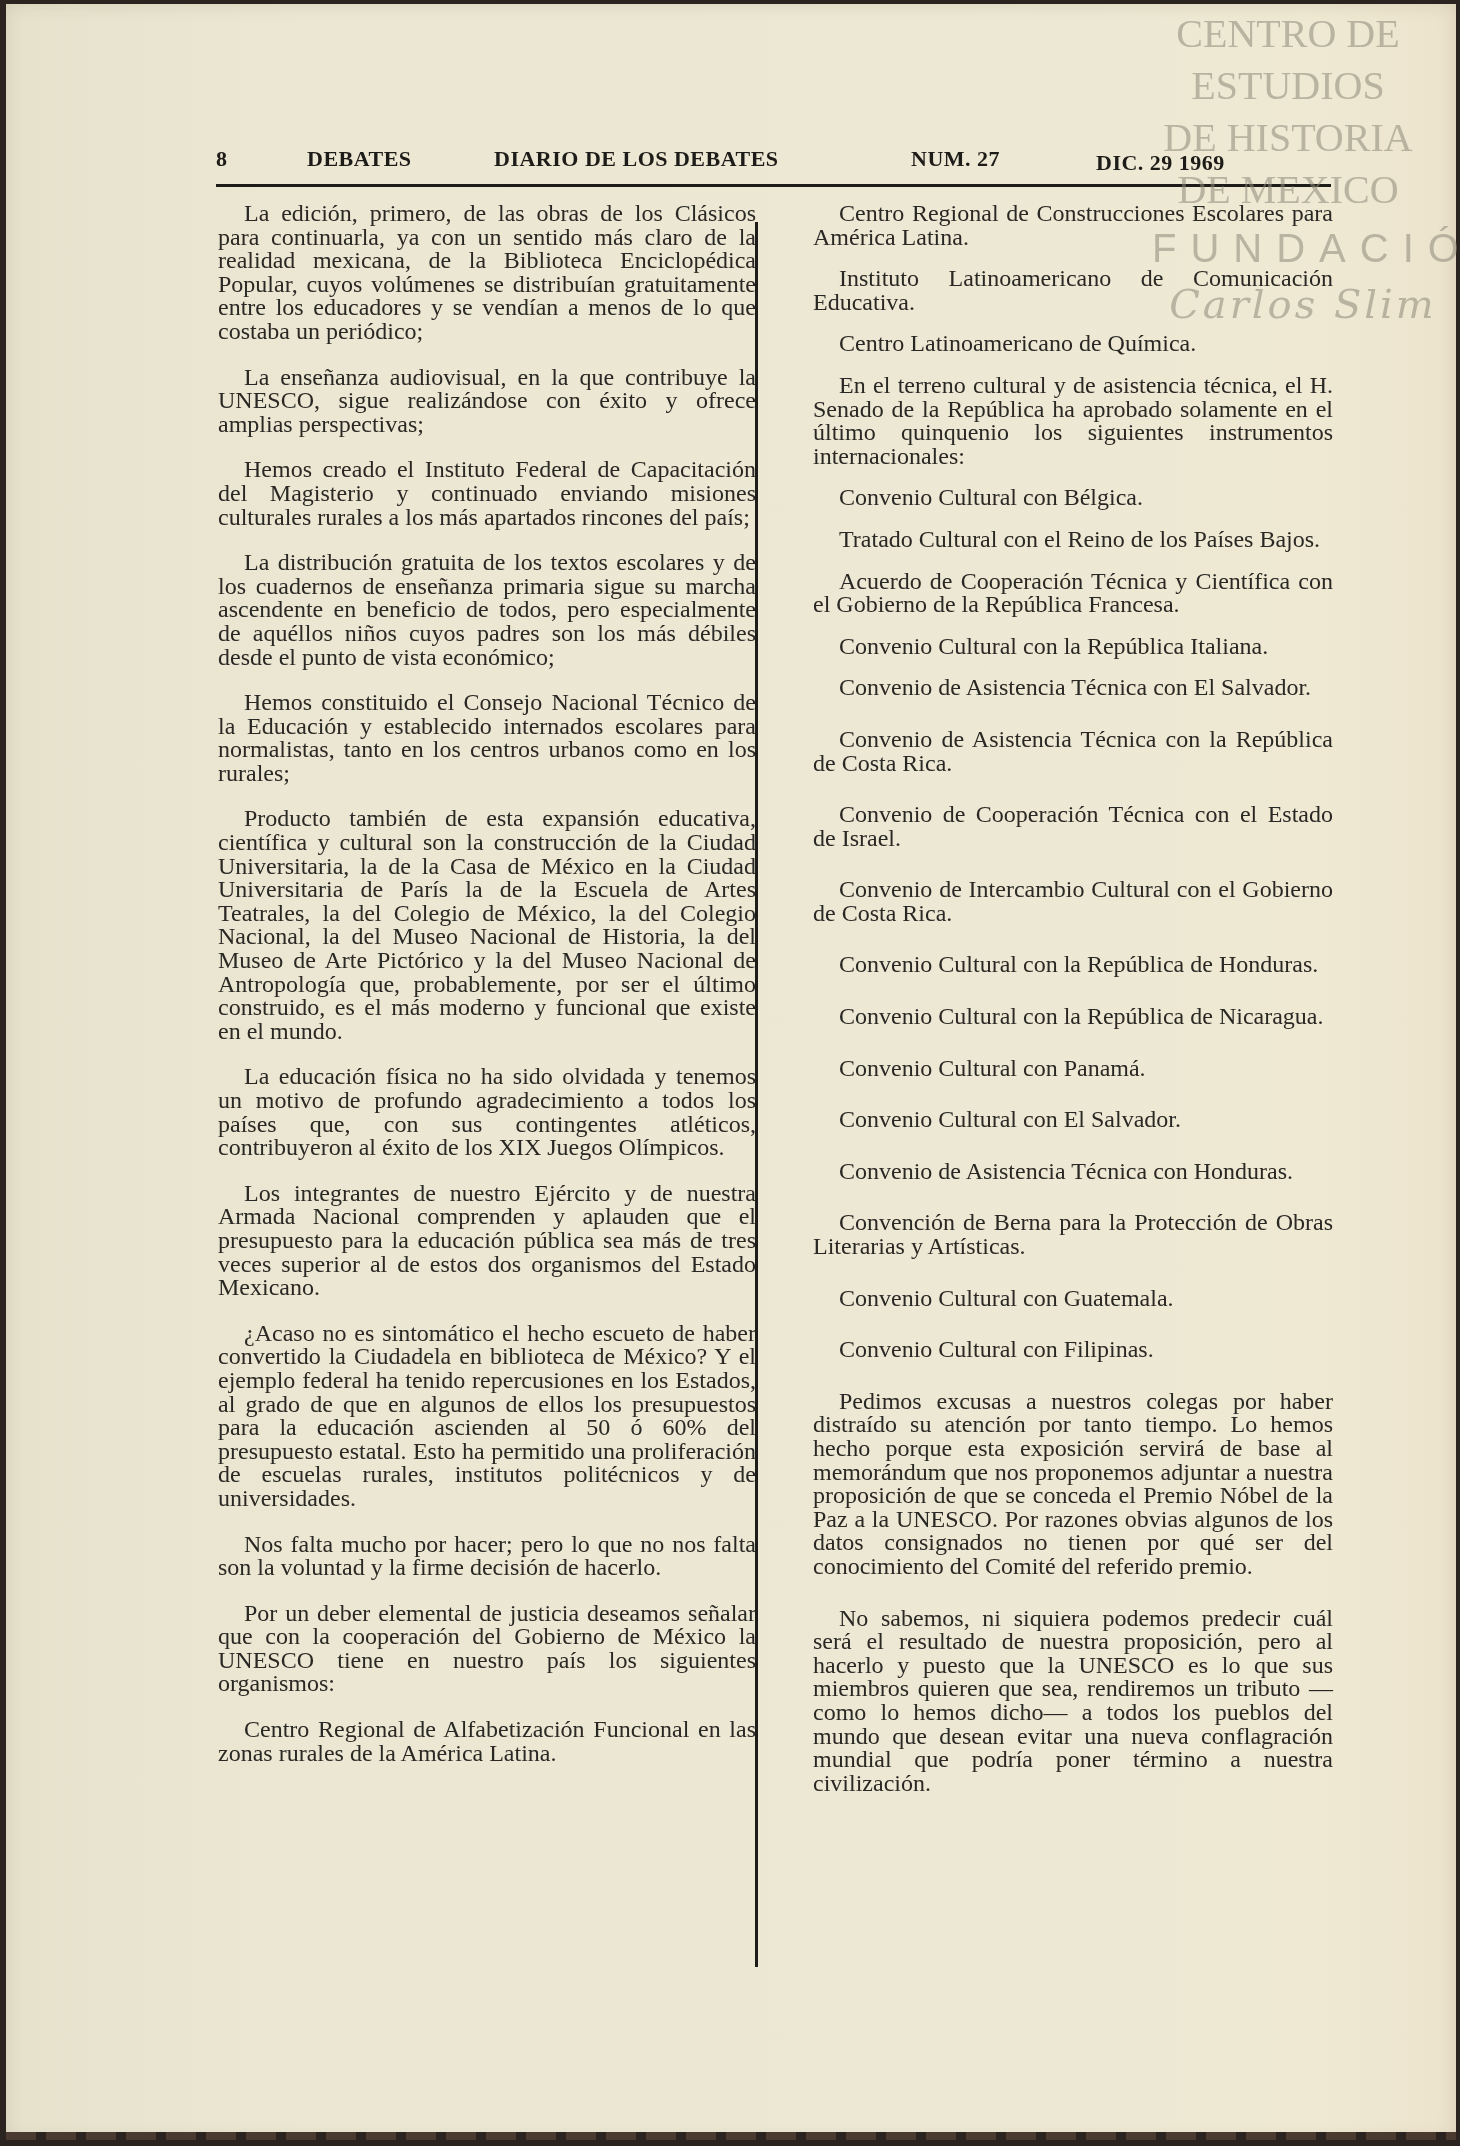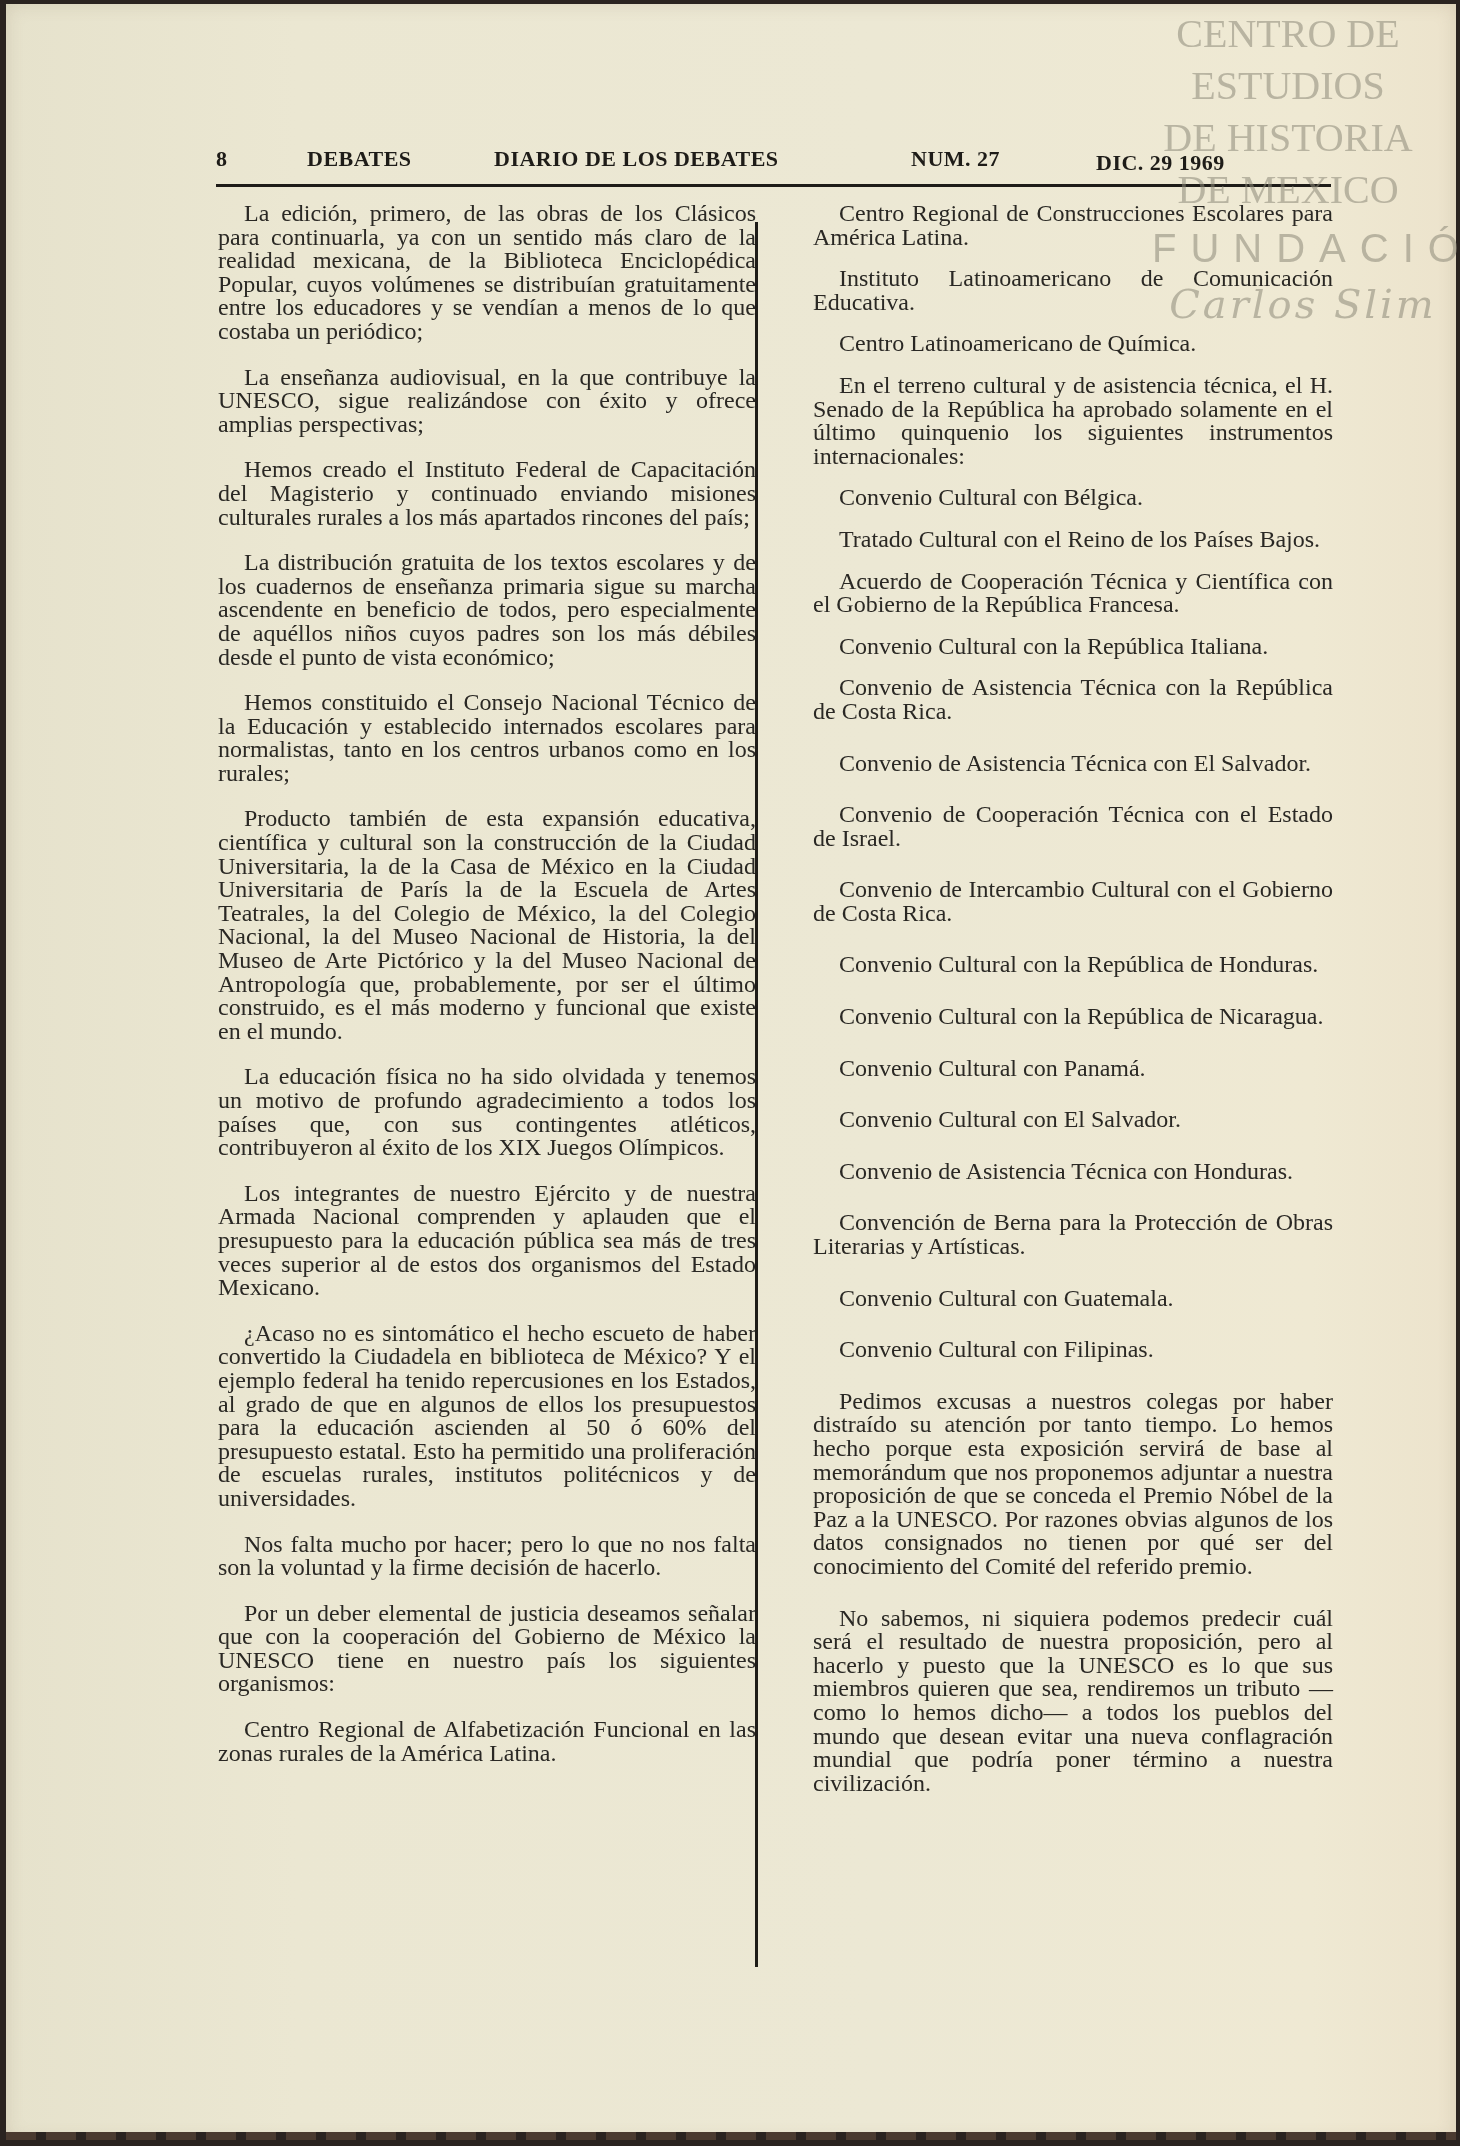--- a/index.html
+++ b/index.html
@@ -146,22 +146,22 @@
 
   <div class="col col-right">
     <p>Centro Regional de Construcciones Escolares para América Latina.</p>
     <p>Instituto Latinoamericano de Comunicación Educativa.</p>
     <p>Centro Latinoamericano de Química.</p>
     <p>En el terreno cultural y de asistencia técnica, el H. Senado de la República ha aprobado solamente en el último quinquenio los siguientes instrumentos internacionales:</p>
     <p>Convenio Cultural con Bélgica.</p>
     <p>Tratado Cultural con el Reino de los Países Bajos.</p>
     <p>Acuerdo de Cooperación Técnica y Científica con el Gobierno de la República Francesa.</p>
     <p>Convenio Cultural con la República Italiana.</p>
+    <p class="gap">Convenio de Asistencia Técnica con El Salvador.</p>
     <p class="gap">Convenio de Asistencia Técnica con la República de Costa Rica.</p>
-    <p class="gap">Convenio de Asistencia Técnica con El Salvador.</p>
     <p class="gap">Convenio de Cooperación Técnica con el Estado de Israel.</p>
     <p class="gap">Convenio de Intercambio Cultural con el Gobierno de Costa Rica.</p>
     <p class="gap">Convenio Cultural con la República de Honduras.</p>
     <p class="gap">Convenio Cultural con la República de Nicaragua.</p>
     <p class="gap">Convenio Cultural con Panamá.</p>
     <p class="gap">Convenio Cultural con El Salvador.</p>
     <p class="gap">Convenio de Asistencia Técnica con Honduras.</p>
     <p class="gap">Convención de Berna para la Protección de Obras Literarias y Artísticas.</p>
     <p class="gap">Convenio Cultural con Guatemala.</p>
     <p class="gap">Convenio Cultural con Filipinas.</p>

